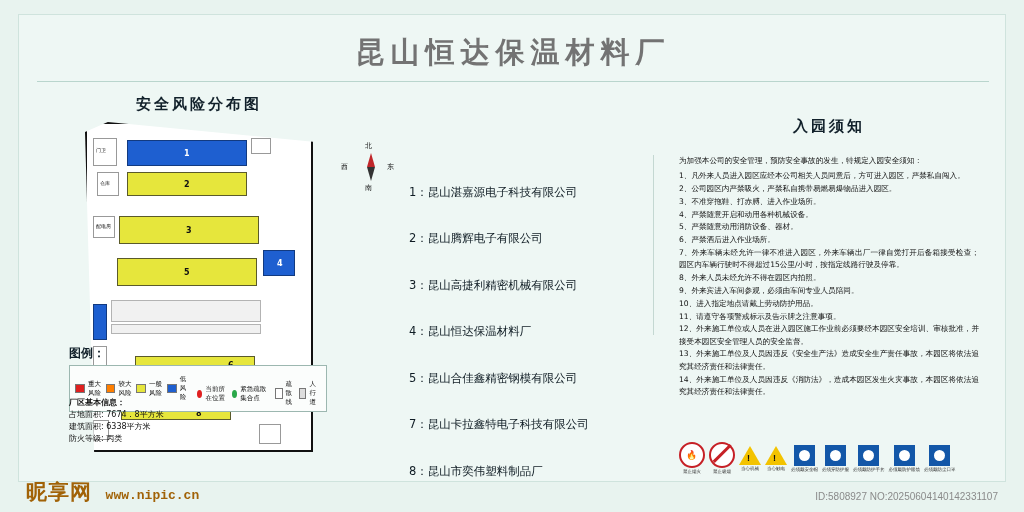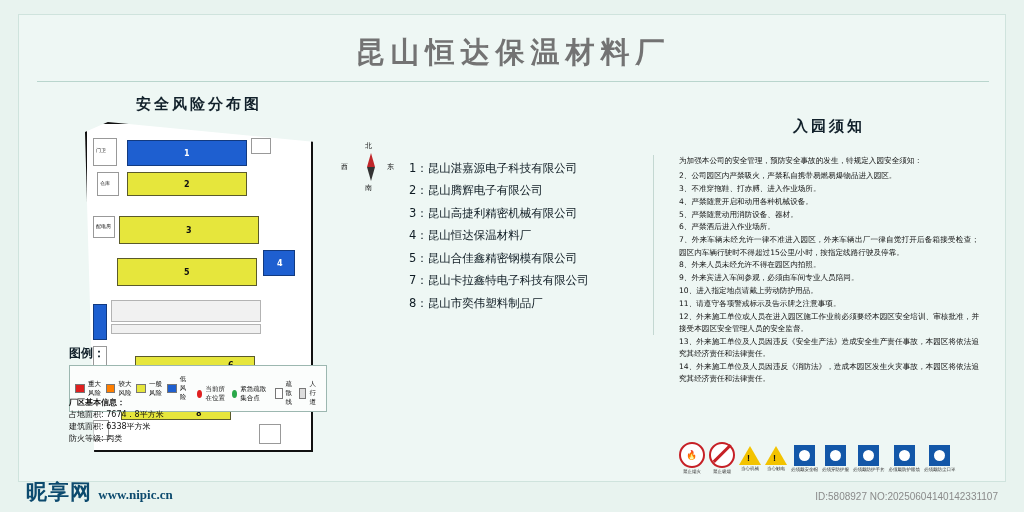--- a/index.html
+++ b/index.html
@@ -93,20 +93,21 @@
   .needle{position:absolute;left:26px;top:12px;width:0;height:0;
     border-left:4px solid transparent;border-right:4px solid transparent;border-bottom:14px solid #c0262a;}
   .needle2{position:absolute;left:26px;top:26px;width:0;height:0;
     border-left:4px solid transparent;border-right:4px solid transparent;border-top:14px solid #333;}
 
   
   .company-list{position:absolute;left:390px;top:142px;width:240px;}
   .company-list li{
     list-style:none;font-size:11.5px;color:#0f1c24;line-height:1.95;white-space:nowrap;
     font-family:"DejaVu Sans", sans-serif;
+    margin-top:24px;
   }
   .company-list ol{margin:0;padding:0;}
 
   .vrule{position:absolute;left:634px;top:140px;width:1px;height:180px;background:#c4d8d2;}
 
   
   .right-panel{position:absolute;left:660px;top:102px;width:300px;}
   .notice-title{
     text-align:center;font-size:15px;font-weight:bold;letter-spacing:3px;color:#11202a;
     margin-bottom:19px;font-family:"DejaVu Sans", sans-serif;
@@ -130,22 +131,22 @@
   .tri{width:0;height:0;border-left:11px solid transparent;border-right:11px solid transparent;border-bottom:19px solid #f3c300;position:relative;}
   .tri:after{content:"!";position:absolute;left:-3px;top:7px;font-size:9px;color:#111;font-weight:bold;}
   .sq{width:21px;height:21px;background:#1357a8;display:flex;align-items:center;justify-content:center;}
   .sq .ico{width:11px;height:11px;border-radius:50%;background:#fff;}
   .sign-cap{font-size:4.5px;color:#333;text-align:center;
     font-family:"DejaVu Sans", sans-serif;}
   .sign-item{display:flex;flex-direction:column;align-items:center;gap:1px;}
 
   
   .wm{
-    position:absolute;left:26px;bottom:6px;font-size:21px;color:#0c4a6e;font-weight:bold;
-    font-family:Liberation Serif, serif;letter-spacing:1px;
+    position:absolute;left:26px;bottom:6px;font-size:21px;color:#a16207;font-weight:bold;
+    font-family:Liberation Mono, monospace;letter-spacing:1px;
   }
   .wm small{font-size:13px;letter-spacing:0;}
   .idline{
     position:absolute;right:26px;bottom:10px;font-size:10px;color:#8a8a8a;
     font-family:"Liberation Sans", sans-serif;
   }
 </style>
 </head>
 <body>
 
@@ -287,20 +288,21 @@
       <li>8：昆山市奕伟塑料制品厂</li>
     </ol>
   </div>
 
   <div class="vrule"></div>
 
   <div class="right-panel">
     <div class="notice-title">入园须知</div>
     <div class="notice-intro">为加强本公司的安全管理，预防安全事故的发生，特规定入园安全须知：</div>
     <ol class="notice-list">
+      <li>1、凡外来人员进入园区应经本公司相关人员同意后，方可进入园区，严禁私自闯入。</li>
       <li>2、公司园区内严禁吸火，严禁私自携带易燃易爆物品进入园区。</li>
       <li>3、不准穿拖鞋、打赤膊、进入作业场所。</li>
       <li>4、严禁随意开启和动用各种机械设备。</li>
       <li>5、严禁随意动用消防设备、器材。</li>
       <li>6、严禁酒后进入作业场所。</li>
       <li>7、外来车辆未经允许一律不准进入园区，外来车辆出厂一律自觉打开后备箱接受检查；园区内车辆行驶时不得超过15公里/小时，按指定线路行驶及停靠。</li>
       <li>8、外来人员未经允许不得在园区内拍照。</li>
       <li>9、外来宾进入车间参观，必须由车间专业人员陪同。</li>
       <li>10、进入指定地点请戴上劳动防护用品。</li>
       <li>11、请遵守各项警戒标示及告示牌之注意事项。</li>

